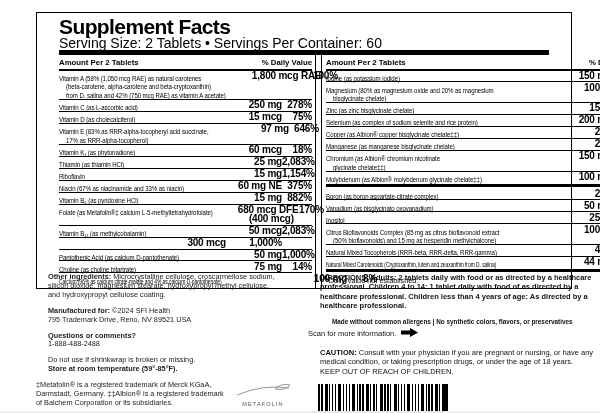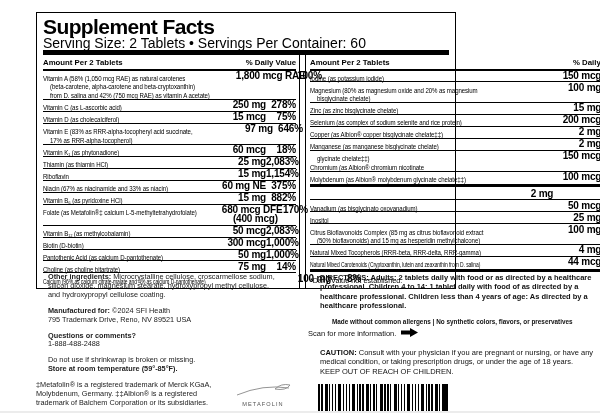--- a/index.html
+++ b/index.html
@@ -1,20 +1,20 @@
 <!DOCTYPE html>
 <html><head>
 <meta charset="utf-8">
 <style>
   html,body{margin:0;padding:0;background:#fff;}
   body{width:600px;height:413px;font-family:"Liberation Sans",sans-serif;color:#111;-webkit-font-smoothing:antialiased;}
   .page{position:relative;width:600px;height:413px;overflow:hidden;background:#fff;border-bottom:2px solid #ececec;box-sizing:border-box;}
 
   
-  .sf-box{position:absolute;left:36px;top:12px;width:420px;border:1.6px solid #000;padding:3px 6px 0;box-sizing:border-box;background:#fff;}
+  .sf-box{position:absolute;left:36px;top:12px;width:536px;border:1.6px solid #000;padding:3px 22px 0;box-sizing:border-box;background:#fff;}
   .sf-title{font-size:21px;font-weight:bold;letter-spacing:-0.6px;line-height:22px;color:#000;}
   .sf-serving{font-size:14px;line-height:10px;color:#000;}
   .bar4{height:4.5px;background:#000;margin-top:2px;}
   .cols{display:flex;align-items:stretch;}
   .col{box-sizing:border-box;}
   .col-left{width:256px;flex:none;padding-right:3px;}
   .divider{width:5px;flex:none;border-left:1.6px solid #000;border-right:1.6px solid #000;}
   .col-right{flex:1;padding-left:4px;}
   .col-head{display:flex;justify-content:space-between;font-size:7.8px;font-weight:bold;padding:3px 0 2px;border-bottom:2.6px solid #000;color:#000;text-align:center;}
   .sf-row{display:grid;column-gap:0;padding:1.2px 0 1px;}
@@ -165,23 +165,20 @@
             <div class="sf-row">
               <div>
                 <div class="nl"><span class="cond">Vitamin B₁₂ (as methylcobalamin)</span></div>
               </div>
               <div class="sf-a">
                 <div>50 mcg</div>
               </div>
               <div class="sf-d">2,083%</div>
             </div>
             <div class="sf-row">
-              <div>
-                <div class="nl"><span class="cond">Biotin (D-biotin)</span></div>
-              </div>
               <div class="sf-a">
                 <div>300 mcg</div>
               </div>
               <div class="sf-d">1,000%</div>
             </div>
             <div class="sf-row">
               <div>
                 <div class="nl"><span class="cond">Pantothenic Acid (as calcium D-pantothenate)</span></div>
               </div>
               <div class="sf-a">
@@ -260,39 +257,42 @@
             <div class="sf-row">
               <div>
                 <div class="nl"><span class="cond">Manganese (as manganese bisglycinate chelate)</span></div>
               </div>
               <div class="sf-a">
                 <div>2 mg</div>
               </div>
             </div>
             <div class="sf-row">
               <div>
+                <div class="nl"><span class="cond">Chromium (as Albion® chromium nicotinate</span></div>
                 <div class="nl ind"><span class="cond">glycinate chelate‡‡)</span></div>
-                <div class="nl"><span class="cond">Chromium (as Albion® chromium nicotinate</span></div>
               </div>
               <div class="sf-a">
                 <div>150 mcg</div>
               </div>
             </div>
             <div class="sf-row">
               <div>
                 <div class="nl"><span class="cond">Molybdenum (as Albion® molybdenum glycinate chelate‡‡)</span></div>
               </div>
               <div class="sf-a">
                 <div>100 mcg</div>
               </div>
             </div>
           </div>
         <div class="bar3"></div>
         <div id="right-rows-2">
             <div class="sf-row">
+              <div>
+                <div class="nl"><span class="cond">Boron (as boron aspartate-citrate complex)</span></div>
+              </div>
               <div class="sf-a">
                 <div>2 mg</div>
               </div>
             </div>
             <div class="sf-row">
               <div>
                 <div class="nl"><span class="cond">Vanadium (as bisglycinato oxovanadium)</span></div>
               </div>
               <div class="sf-a">
                 <div>50 mcg</div>
@@ -338,21 +338,21 @@
     </div>
   </div>
 
   <div class="bottom">
     <div class="bcol-left">
       <p class="blk"><span class="b">Other ingredients:</span> <span>Microcrystalline cellulose, croscarmellose sodium, silicon dioxide, magnesium stearate, hydroxypropyl methyl cellulose, and hydroxypropyl cellulose coating.</span></p>
       <p class="blk"><span class="b">Manufactured for:</span> <span>©2024 SFI Health</span><br><span>795 Trademark Drive, Reno, NV 89521 USA</span></p>
       <p class="blk"><span class="b">Questions or comments?</span><br><span>1-888-488-2488</span></p>
       <p class="blk"><span>Do not use if shrinkwrap is broken or missing.</span><br><span class="b">Store at room temperature (59°-85°F).</span></p>
       <p class="blk tm">
-        <span>‡Metafolin® is a registered trademark of Merck KGaA, Molybdenum, Germany.</span>
+        <span>‡Metafolin® is a registered trademark of Merck KGaA, Darmstadt, Germany.</span>
         <span>‡‡Albion® is a registered trademark of Balchem Corporation or its subsidiaries.</span>
         <span class="mlogo">
           <svg width="56" height="14" viewBox="0 0 56 14">
               <path d="M2 12 Q28 1 54 5" fill="none" stroke="#888" stroke-width="0.9"></path>
               <path d="M40 6 Q46 0 55 2 Q51 8 40 6 Z" fill="none" stroke="#888" stroke-width="0.9"></path>
             </svg>
           <span class="mtxt">METAFOLIN</span>
         </span>
       </p>
 

